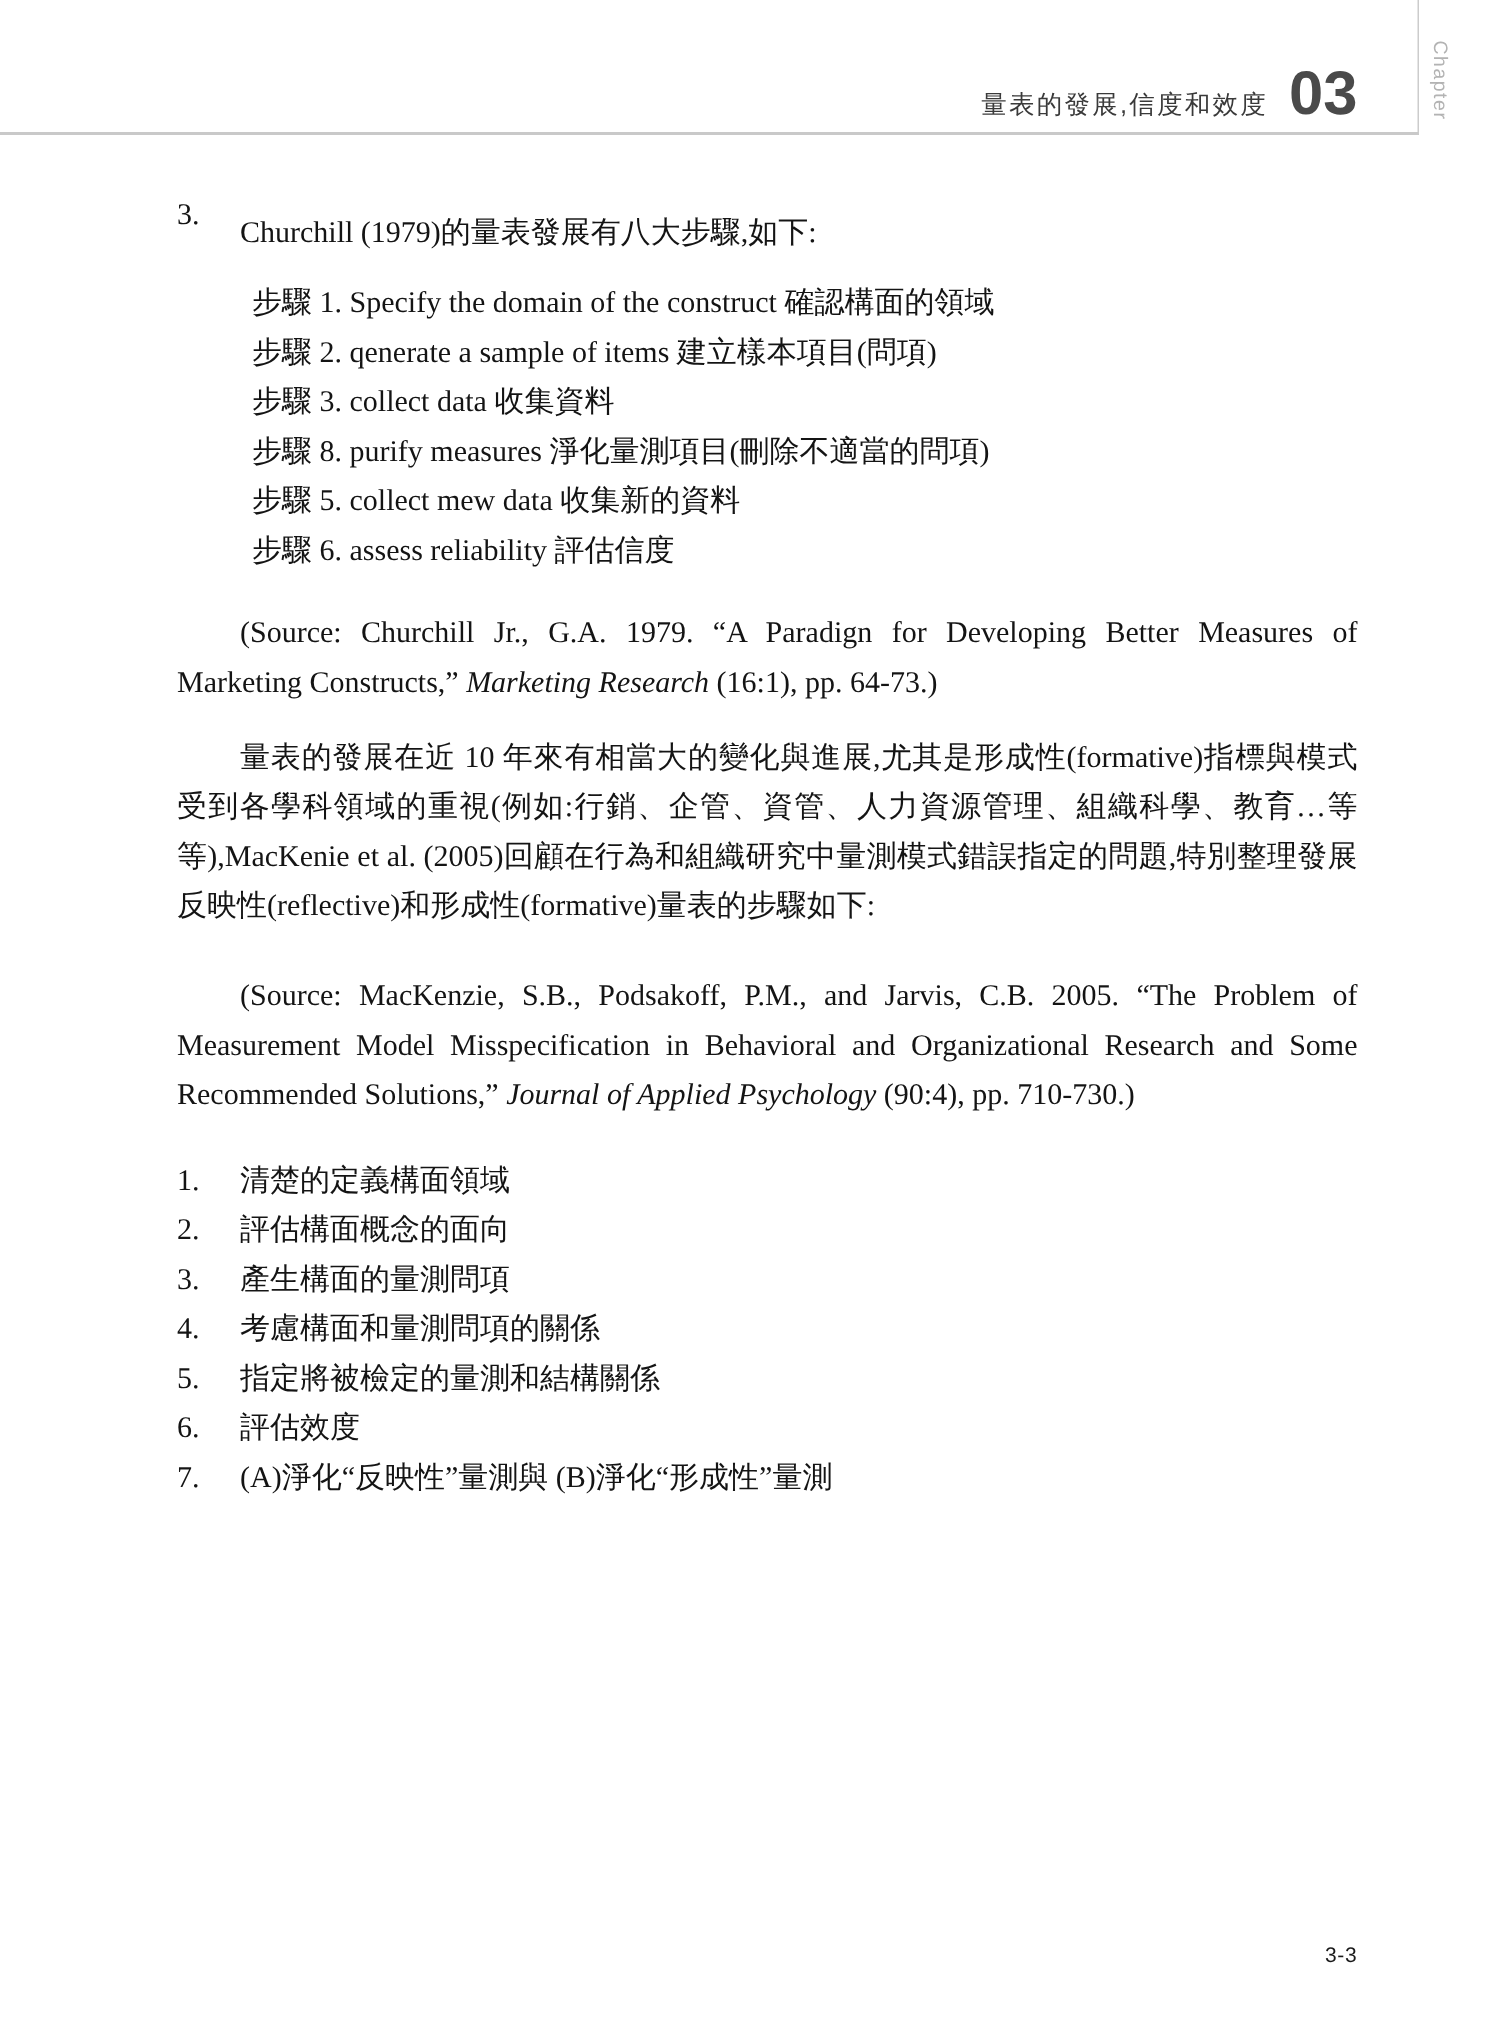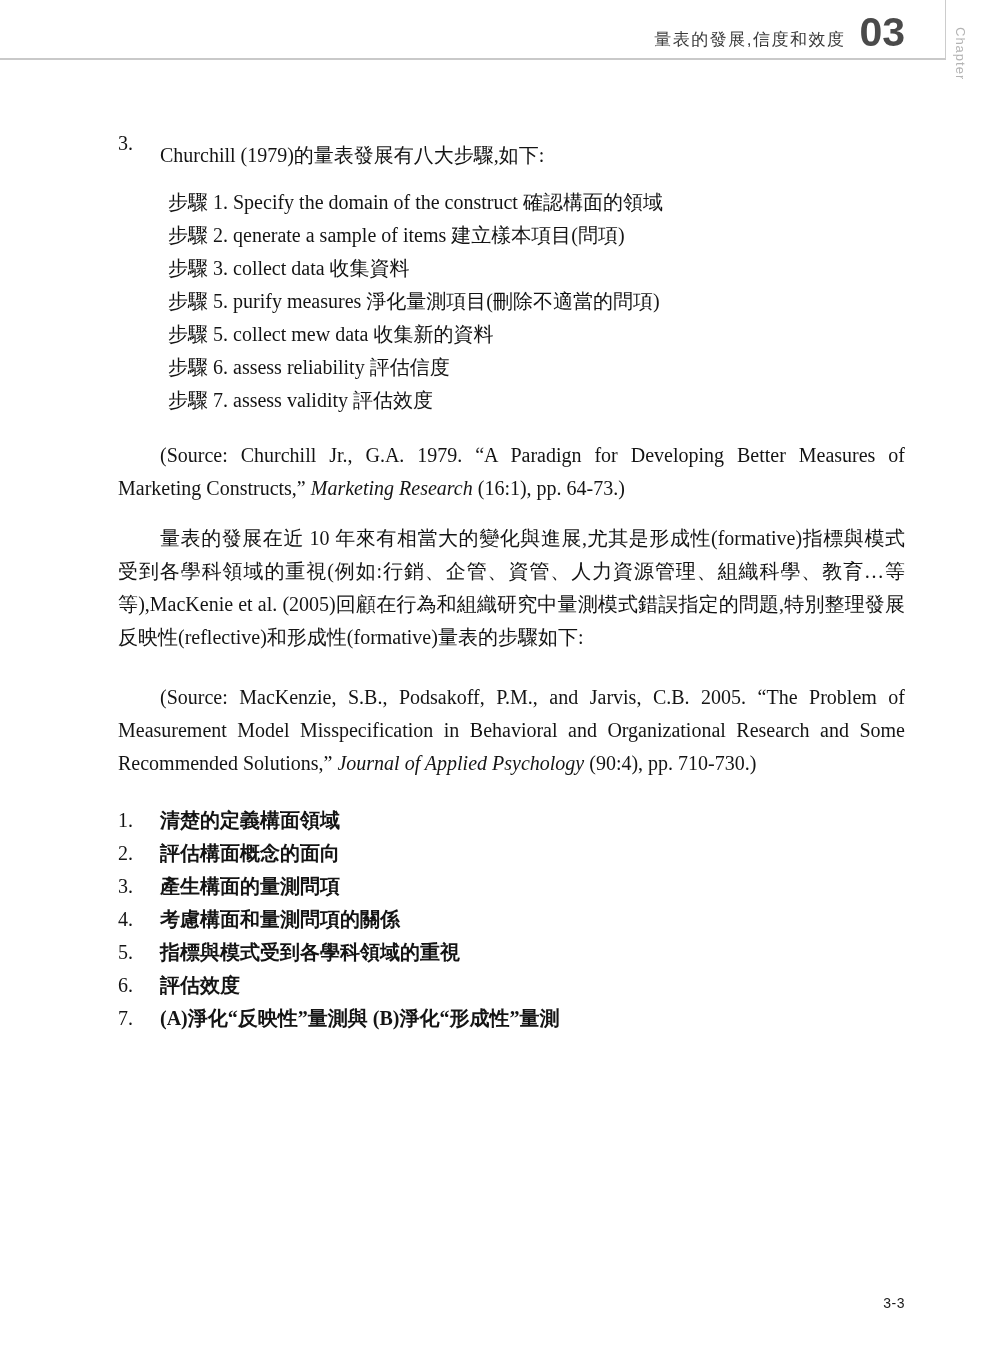--- a/index.html
+++ b/index.html
@@ -12,21 +12,21 @@
     font-family: "Liberation Serif", "DejaVu Serif", serif;
     color: #141414;
     overflow: hidden;
   }
 
   
   .header-band {
     position: absolute;
     top: 0; left: 0;
     width: 946px;
-    height: 60px;
+    height: 90px;
     border-right: 1px solid #cccccc;
     border-bottom: 2px solid #c9c9c9;
     display: flex;
     align-items: flex-end;
     justify-content: flex-end;
     padding: 0 40px 7px 0;
     font-family: "Liberation Sans", "DejaVu Sans", sans-serif;
   }
   .header-title {
     font-size: 17px;
@@ -80,21 +80,21 @@
   .para {
     margin-top: 17px;
     text-indent: 42px;
     text-align: justify;
   }
   .source-2 { margin-top: 27px; }
 
   .num-list { margin-top: 24px; }
   .list-row { display: flex; }
   .list-row .num { width: 42px; flex: none; }
-  .list-row .txt { flex: 1; font-weight: bold; }
+  .list-row .txt { flex: 1; }
 
   
   .page-number {
     position: absolute;
     right: 95px;
     bottom: 42px;
     font-family: "Liberation Sans", "DejaVu Sans", sans-serif;
     font-size: 14px;
     color: #1a1a1a;
     letter-spacing: 0.5px;
@@ -115,24 +115,23 @@
 
     <div class="numbered-heading">
       <span class="num">3.</span>
       <span class="txt">Churchill (1979)的量表發展有八大步驟,如下:</span>
     </div>
 
     <div class="steps">
       <div class="step">步驟 1. Specify the domain of the construct 確認構面的領域</div>
       <div class="step">步驟 2. qenerate a sample of items 建立樣本項目(問項)</div>
       <div class="step">步驟 3. collect data 收集資料</div>
-      <div class="step">步驟 5. purify measures 淨化量測項目(刪除不適當的問項)</div>
+      <div class="step">步驟 8. purify measures 淨化量測項目(刪除不適當的問項)</div>
       <div class="step">步驟 5. collect mew data 收集新的資料</div>
       <div class="step">步驟 6. assess reliability 評估信度</div>
-      <div class="step">步驟 7. assess validity 評估效度</div>
     </div>
 
     <p class="source"><span>(Source: Churchill Jr., G.A. 1979. “A Paradign for Developing Better Measures of Marketing Constructs,” </span><em>Marketing Research</em><span> (16:1), pp. 64-73.)</span></p>
 
     <p class="para">量表的發展在近 10 年來有相當大的變化與進展,尤其是形成性(formative)指標與模式受到各學科領域的重視(例如:行銷、企管、資管、人力資源管理、組織科學、教育…等等),MacKenie et al. (2005)回顧在行為和組織研究中量測模式錯誤指定的問題,特別整理發展反映性(reflective)和形成性(formative)量表的步驟如下:</p>
 
     <p class="source source-2"><span>(Source: MacKenzie, S.B., Podsakoff, P.M., and Jarvis, C.B. 2005. “The Problem of Measurement Model Misspecification in Behavioral and Organizational Research and Some Recommended Solutions,” </span><em>Journal of Applied Psychology</em><span> (90:4), pp. 710-730.)</span></p>
 
     <div class="num-list">
       <div class="list-row">
@@ -146,21 +145,21 @@
       <div class="list-row">
         <span class="num">3.</span>
         <span class="txt">產生構面的量測問項</span>
       </div>
       <div class="list-row">
         <span class="num">4.</span>
         <span class="txt">考慮構面和量測問項的關係</span>
       </div>
       <div class="list-row">
         <span class="num">5.</span>
-        <span class="txt">指標與模式受到各學科領域的重視</span>
+        <span class="txt">指定將被檢定的量測和結構關係</span>
       </div>
       <div class="list-row">
         <span class="num">6.</span>
         <span class="txt">評估效度</span>
       </div>
       <div class="list-row">
         <span class="num">7.</span>
         <span class="txt">(A)淨化“反映性”量測與 (B)淨化“形成性”量測</span>
       </div>
     </div>

